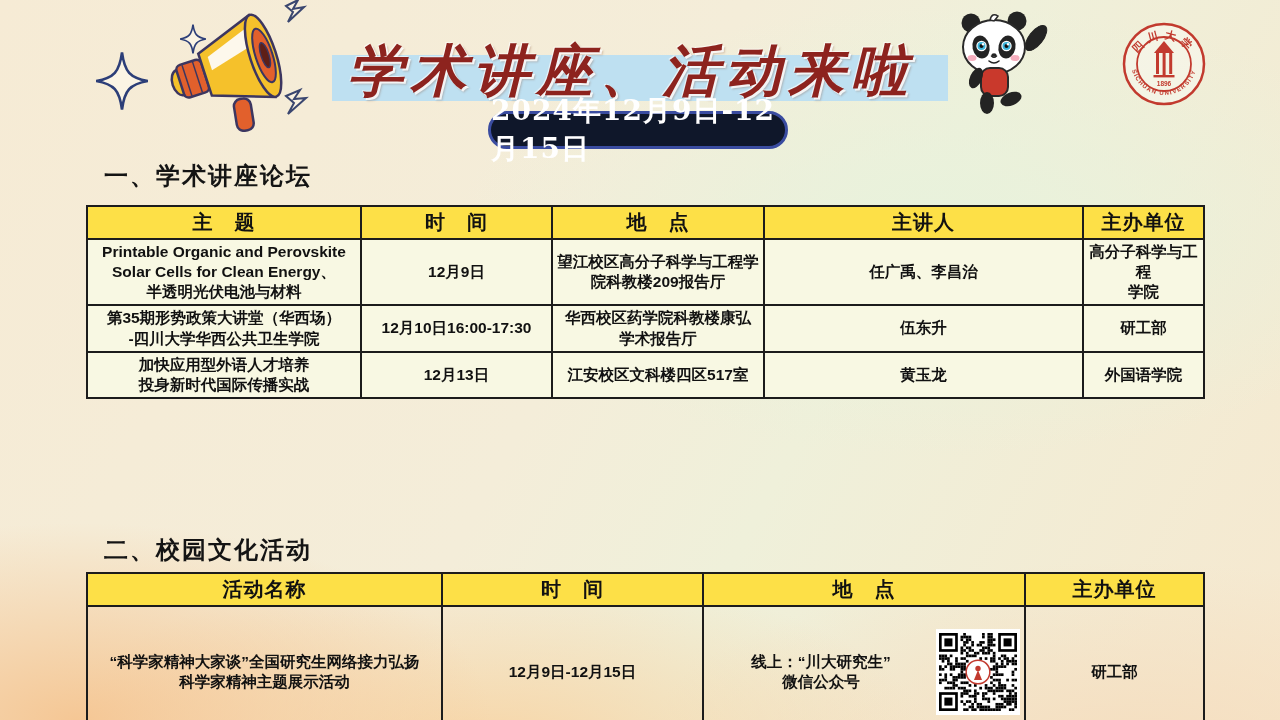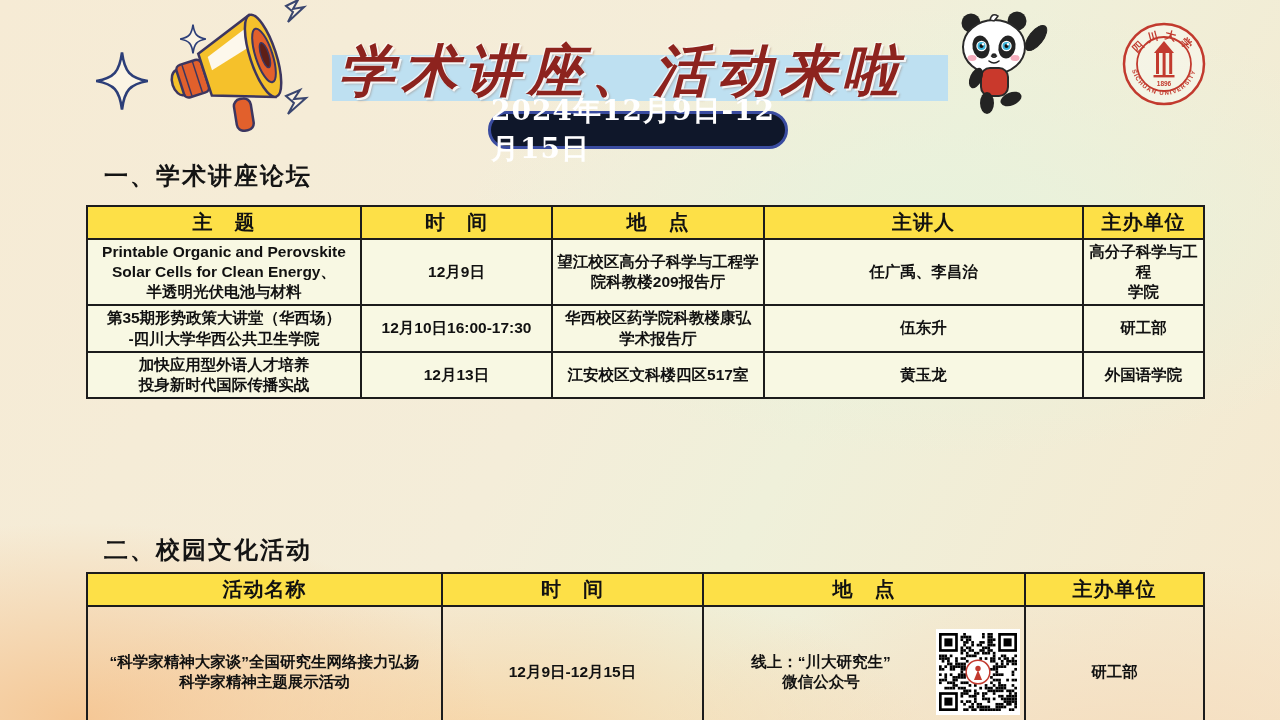--- a/index.html
+++ b/index.html
@@ -11,21 +11,21 @@
       radial-gradient(45% 38% at 6% 100%, #F5C795 0%, rgba(245,199,149,0) 72%),
       radial-gradient(50% 36% at 38% 104%, #F7D5A6 0%, rgba(247,213,166,0) 70%),
       radial-gradient(55% 40% at 88% 106%, #F5DDBE 0%, rgba(245,221,190,0) 70%),
       linear-gradient(118deg, #F6EBD5 0%, #F4EDD9 45%, #EFF0DA 62%, #F6E8CF 100%);
   }
   .abs{position:absolute;}
 
   
   .band{left:332px;top:55px;width:616px;height:46px;background:#BEE0F1;}
   .main-title{
-    left:312px;top:28px;width:620px;height:84px;line-height:84px;text-align:center;
+    left:321px;top:28px;width:620px;height:84px;line-height:84px;text-align:center;
     font-family:"DejaVu Serif","Liberation Serif",serif;
     font-weight:bold;font-style:italic;font-size:56px;letter-spacing:7px;color:#8D231E;
     text-shadow:2px 2px 0 rgba(255,255,255,.85),-1px -1px 0 rgba(255,255,255,.6),3px 3px 2px rgba(120,60,30,.25);
     white-space:nowrap;
   }
   .date-pill{
     left:488px;top:111px;width:300px;height:38px;border-radius:22px;
     background:#0f172a;border:3px solid #3A4CA0;box-sizing:border-box;
     display:flex;align-items:center;justify-content:center;
     color:#fff;font-family:"DejaVu Serif","Liberation Serif",serif;

